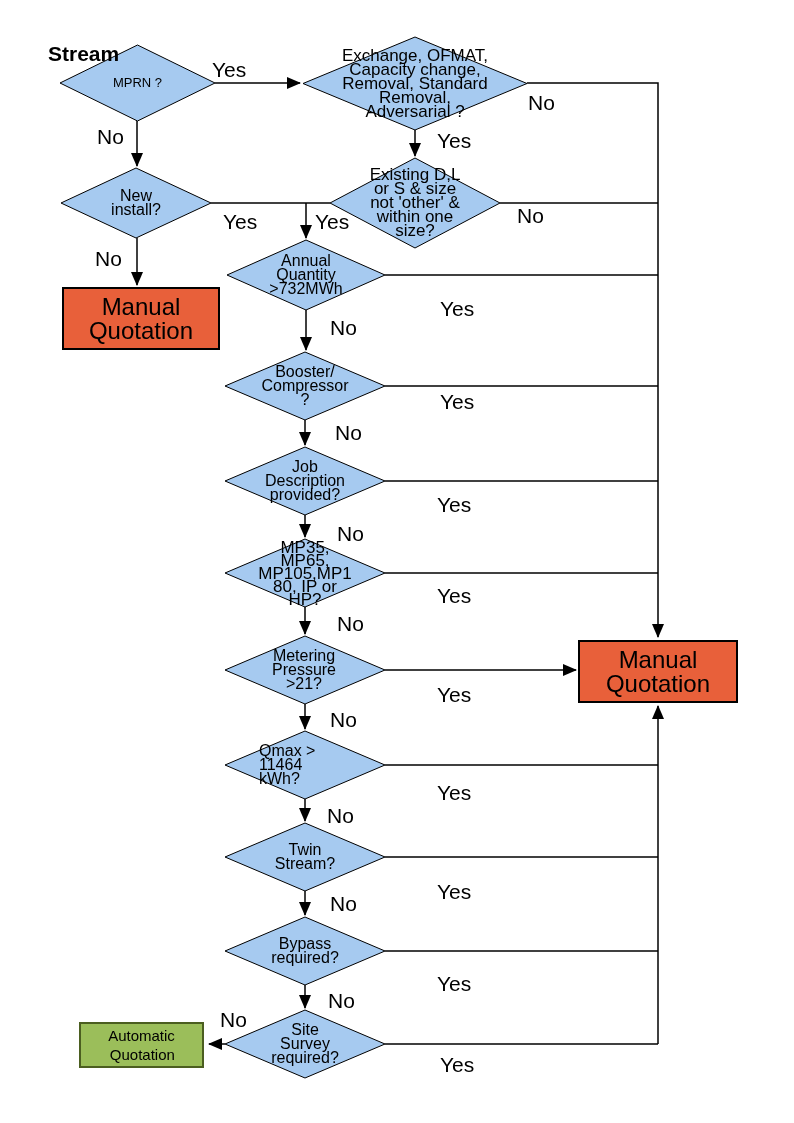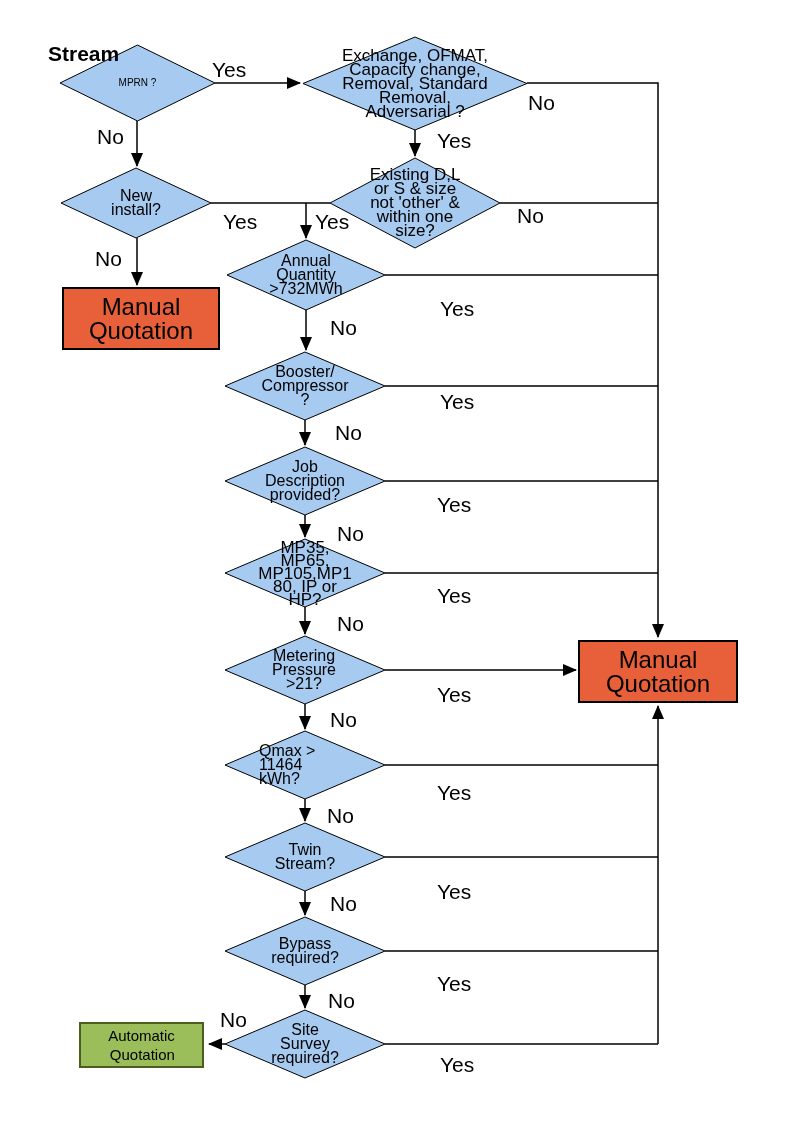--- a/index.html
+++ b/index.html
@@ -84,21 +84,21 @@
   <polygon class="diamond" points="305,539 385,573 305,607 225,573"></polygon>
   <polygon class="diamond" points="305,636 385,670 305,704 225,670"></polygon>
   <polygon class="diamond" points="305,731 385,765 305,799 225,765"></polygon>
   <polygon class="diamond" points="305,823 385,857 305,891 225,857"></polygon>
   <polygon class="diamond" points="305,917 385,951 305,985 225,951"></polygon>
   <polygon class="diamond" points="305,1010 385,1044 305,1078 225,1044"></polygon>
 </svg>
 
 <div class="start-label" style="left:48px;top:42px;">Stream</div>
 
-<div class="node-label" style="left:60px;top:45px;width:155px;height:76px;font-size:10px;">MPRN ?</div>
+<div class="node-label" style="left:60px;top:45px;width:155px;height:76px;font-size:13px;">MPRN ?</div>
 <div class="node-label small" style="left:303px;top:37px;width:224px;height:93px;">Exchange, OFMAT,
 Capacity change,
 Removal, Standard
 Removal,
 Adversarial ?</div>
 <div class="node-label" style="left:61px;top:168px;width:150px;height:70px;">New
 install?</div>
 <div class="node-label small" style="left:330px;top:158px;width:170px;height:90px;">Existing D,L
 or S &amp; size
 not 'other' &amp;

